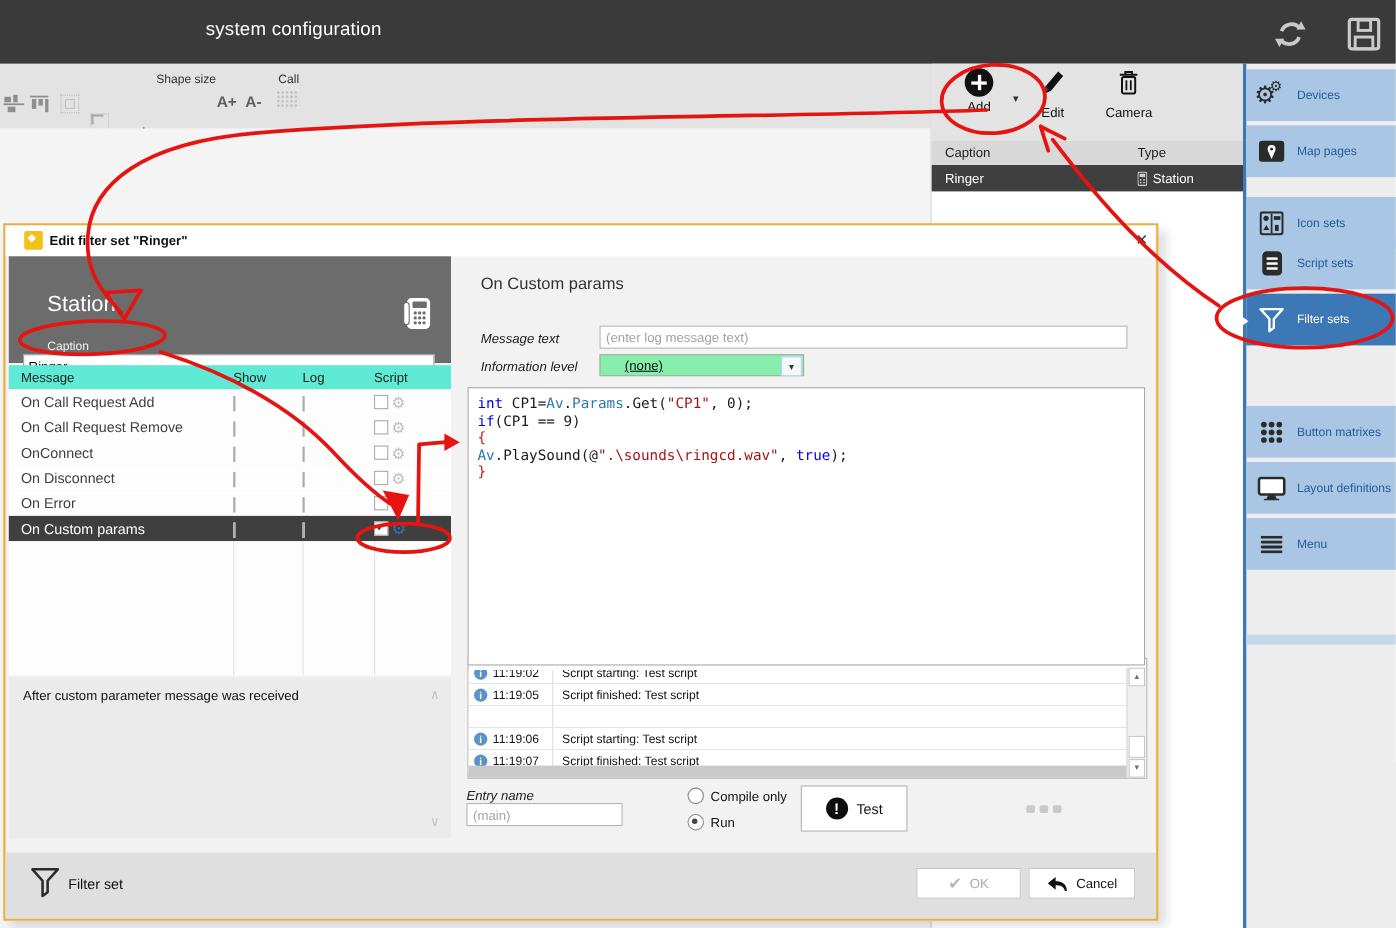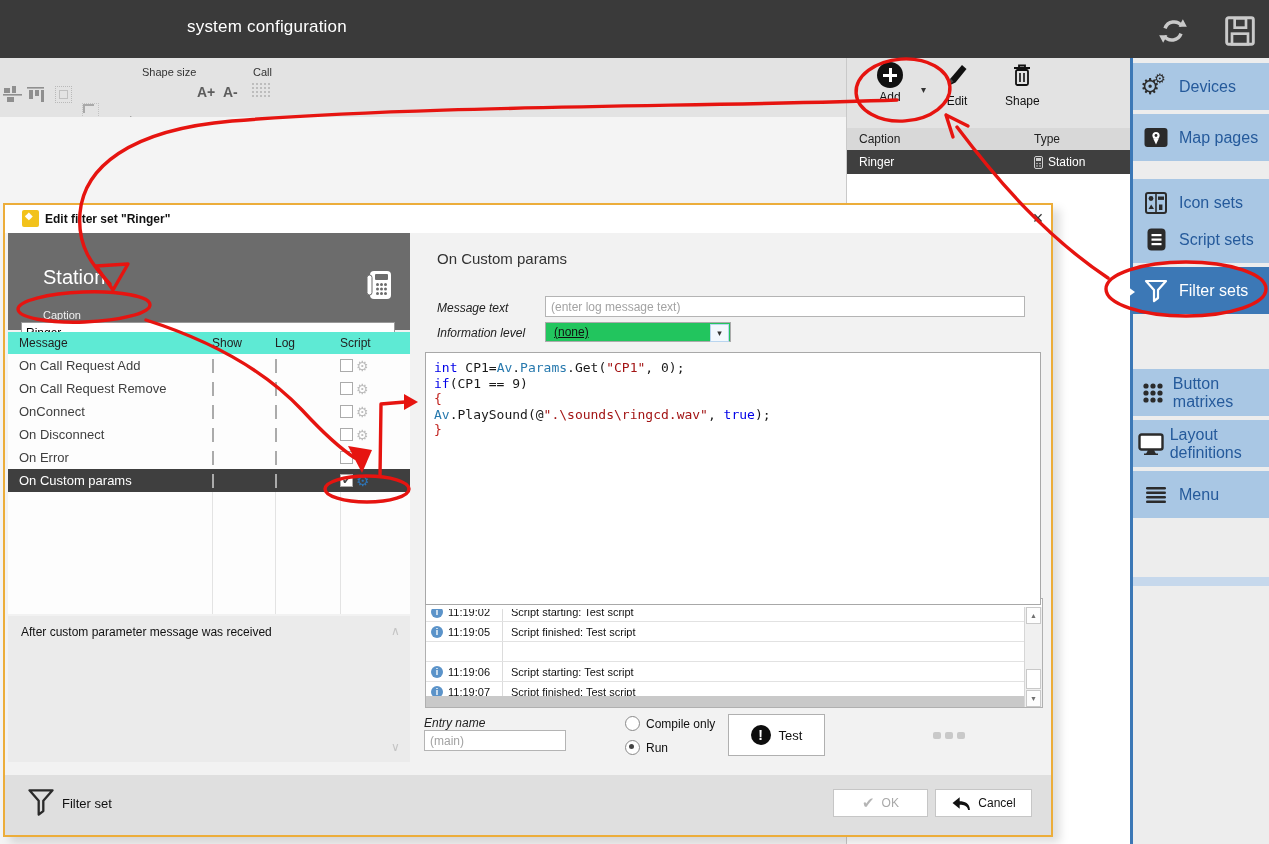--- a/index.html
+++ b/index.html
@@ -39,21 +39,21 @@
   .dtable .hd div{padding-left:12px;}
   .dtable .row{display:flex;background:#3f3f3f;color:#fff;height:24px;align-items:center;font-size:12px;}
   .dtable .row div{padding-left:12px;display:flex;align-items:center;gap:5px;}
   .col-cap{width:163px;}.col-typ{flex:1;}
   .colline{position:absolute;left:175px;top:94px;width:1px;height:52px;background:#dcdcdc;}
   
   .sidebar{position:absolute;left:1130px;top:58px;width:139px;height:786px;background:#ededed;}
   .sidebar .blueline{position:absolute;left:0;top:0;width:3px;height:786px;background:#3c78b6;}
   .sb-item{position:absolute;left:3px;width:136px;height:47px;background:#a9c7e4;display:flex;align-items:center;}
   .sb-item .ic{width:46px;display:flex;justify-content:center;align-items:center;}
-  .sb-item .tx{font-size:16px;color:#255a9b;}
+  .sb-item .tx{font-size:11px;color:#255a9b;}
   .sb-item.sel{background:#3c78b6;}
   .sb-item.sel .tx{color:#fff;}
   .sb-strip{position:absolute;left:3px;top:519px;width:136px;height:9px;background:#c6d8ec;}
   .sb-pointer{position:absolute;left:1124px;top:284px;width:0;height:0;border-top:8px solid transparent;border-bottom:8px solid transparent;border-left:11px solid #fff;z-index:5;}
   .gear-big{font-size:22px;color:#2b2b2b;line-height:1;}
   .gear-sm{font-size:13px;color:#2b2b2b;position:relative;left:-6px;top:-8px;}
   
   .canvas{position:absolute;left:0;top:117px;width:846px;height:727px;background:#f4f4f4;}
   
   .dialog{position:absolute;left:3px;top:203px;width:1046px;height:630px;background:#f2f2f2;
@@ -91,22 +91,22 @@
        display:flex;align-items:center;justify-content:center;gap:7px;font-size:12px;box-sizing:border-box;}
   .btn-ok{left:828px;width:95px;color:#a9a9a9;}
   .btn-ok .ck{color:#b5b5b5;font-size:15px;}
   .btn-cancel{left:930px;width:97px;color:#111;}
   
   .p-head{position:absolute;left:432px;top:45px;font-size:15px;color:#333;}
   .f-lbl{position:absolute;font-size:12px;color:#222;font-style:italic;}
   .txt-input{position:absolute;border:1px solid #b4b4b4;background:#fff;font-size:12px;padding:0 5px;
              font-family:"Liberation Sans",sans-serif;color:#333;}
   .txt-input::placeholder{color:#a3a3a3;}
-  .combo{position:absolute;left:540px;top:117px;width:186px;height:20px;border:1px solid #ababab;background:#22c55e;
-         font-size:12px;color:#111;display:flex;align-items:center;padding-left:8px;box-sizing:border-box;text-decoration:underline;}
+  .combo{position:absolute;left:540px;top:117px;width:186px;height:20px;border:1px solid #ababab;background:#86efac;
+         font-size:12px;color:#111;display:flex;align-items:center;padding-left:22px;box-sizing:border-box;text-decoration:underline;}
   .combo .dbtn{position:absolute;right:1px;top:1px;width:17px;height:16px;border:1px solid #b9d5ef;background:#f3f8fd;
                font-size:9px;color:#333;display:flex;align-items:center;justify-content:center;}
   .code-box{position:absolute;left:420px;top:147px;width:616px;height:253px;background:#fff;
             border:1px solid #a8a8a8;box-sizing:border-box;z-index:3;}
   .code{margin:7px 0 0 8px;font-family:"DejaVu Sans Mono",monospace;font-size:13px;line-height:15.5px;white-space:pre;}
   .c-kw{color:#0000e8;}.c-ty{color:#2779ae;}.c-st{color:#a31515;}.c-br{color:#c0201c;}.c-pl{color:#1a1a1a;}
   .log-box{position:absolute;left:420px;top:393px;width:618px;height:110px;background:#fff;
            border:1px solid #b0b0b0;box-sizing:border-box;z-index:2;}
   .log-rows{position:absolute;left:0;top:10px;width:599px;}
   .log-row{display:flex;height:19px;border-bottom:1px solid #e2e2e2;align-items:center;font-size:11px;color:#111;background:#fff;}
@@ -206,21 +206,21 @@
         <polygon points="3,24 5.5,16.5 8.5,19.5" fill="#444"></polygon>
       </svg>
       <div class="lbl">Edit</div>
     </div>
     <div class="action" style="left:158px;">
       <svg width="24" height="26" viewBox="0 0 24 26">
         <path d="M4 6 H20 M9 6 V3.5 H15 V6" fill="none" stroke="#111" stroke-width="1.8"></path>
         <rect x="6" y="8" width="12" height="15" rx="1.5" fill="none" stroke="#111" stroke-width="1.8"></rect>
         <path d="M10 11 V20 M14 11 V20" stroke="#111" stroke-width="1.6"></path>
       </svg>
-      <div class="lbl">Shape</div>
+      <div class="lbl">Camera</div>
     </div>
     <div class="dtable">
       <div class="hd">
         <div class="col-cap">Caption</div>
         <div class="col-typ">Type</div>
       </div>
       <div class="row">
         <div class="col-cap">Ringer</div>
         <div class="col-typ">
           <svg width="9" height="13">

